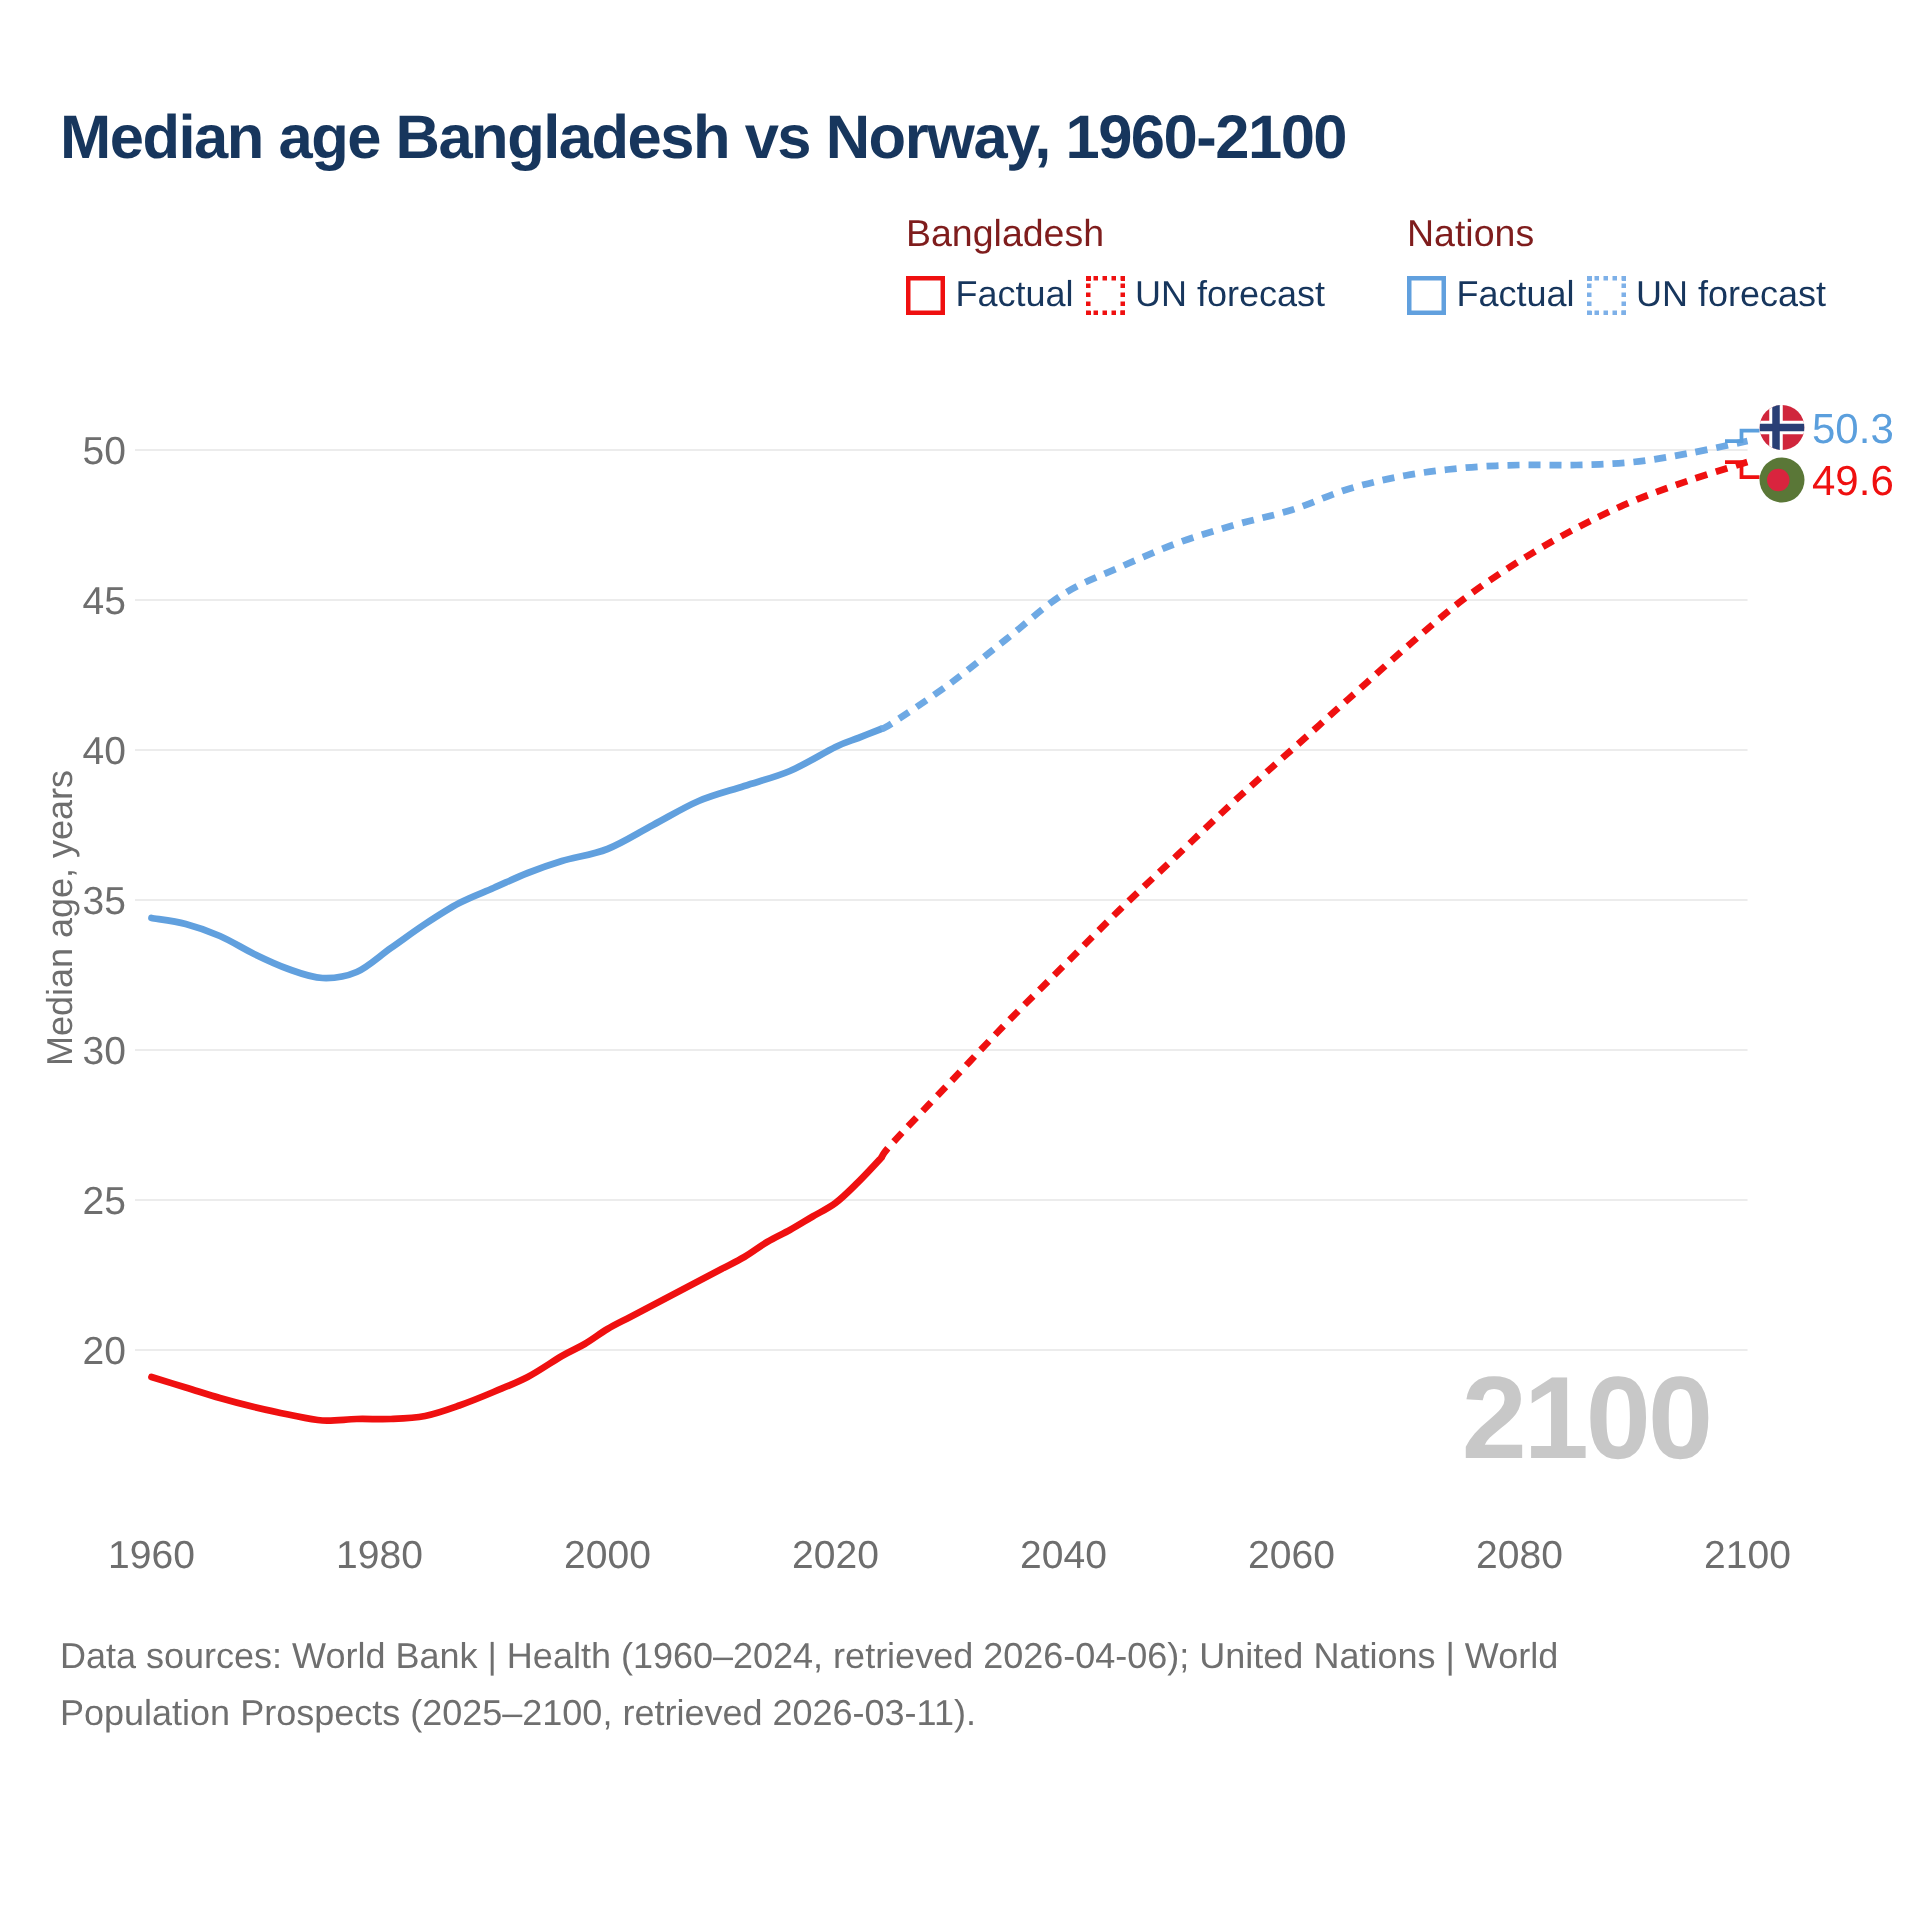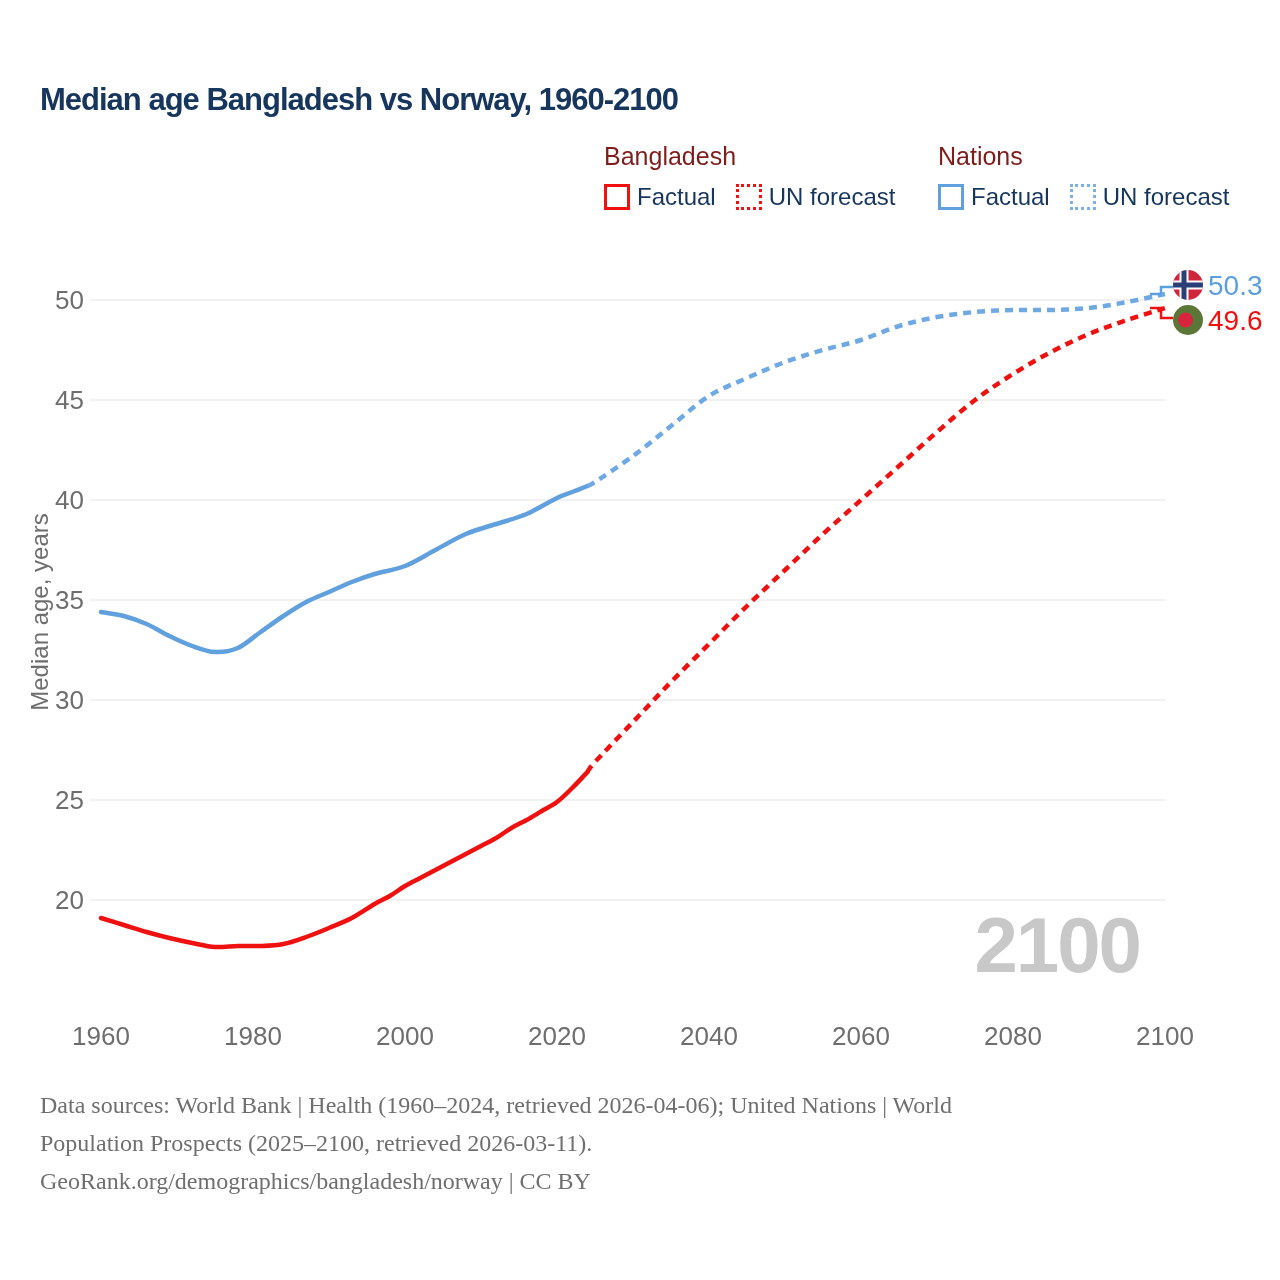--- a/index.html
+++ b/index.html
@@ -1,39 +1,39 @@
 <!DOCTYPE html>
 <html><head>
 <meta charset="utf-8">
 <style>
   html,body{margin:0;padding:0;background:#ffffff;}
   body{width:1280px;height:1280px;position:relative;overflow:hidden;
        font-family:"Liberation Sans",sans-serif;}
   .stage{position:absolute;inset:0;width:1280px;height:1280px;}
-  .chart-title{position:absolute;left:40px;top:82px;font-size:31px;font-weight:700;
+  .chart-title{position:absolute;left:40px;top:68px;font-size:41px;font-weight:700;
        color:#17365d;letter-spacing:-1px;white-space:nowrap;}
   .legend-group{position:absolute;top:142px;}
   .legend-group.g0{left:604px;}
   .legend-group.g1{left:938px;}
   .legend-title{font-size:25px;color:#7f1d1d;margin-bottom:12px;}
-  .legend-items{display:flex;align-items:center;gap:20px;}
+  .legend-items{display:flex;align-items:center;gap:8px;}
   .legend-item{display:flex;align-items:center;gap:7px;}
   .swatch{width:20px;height:20px;display:inline-block;box-sizing:content-box;}
   .swatch.solid{border-width:3px;border-style:solid;}
   .swatch.dotted{border-width:3px;border-style:dotted;}
   .legend-label{font-size:24px;color:#17365d;white-space:nowrap;}
   svg#chart-svg{position:absolute;left:0;top:0;}
   svg text{font-family:"Liberation Sans",sans-serif;}
   .grid{stroke:#ececec;stroke-width:1.4;}
   .ytick,.xtick{font-size:26px;fill:#6e6e6e;}
   .ylabel{font-size:24px;fill:#6e6e6e;}
   .watermark{font-size:78px;font-weight:700;fill:#c8c8c8;letter-spacing:-2px;}
   .endlabel{font-size:28px;}
   .footer{position:absolute;left:40px;top:1086px;font-size:24px;line-height:38px;
-       color:#6f6f6f;white-space:nowrap;font-family:Liberation Serif, serif;}
+       color:#6f6f6f;white-space:nowrap;}
 </style>
 </head>
 <body>
 
 <div class="stage">
 
   <svg id="chart-svg" width="1280" height="1280" viewBox="0 0 1280 1280">
       <line x1="90" y1="900" x2="1165" y2="900" class="grid"></line>
       <text x="84" y="909" text-anchor="end" class="ytick">20</text>
       <line x1="90" y1="800" x2="1165" y2="800" class="grid"></line>
@@ -108,16 +108,15 @@
       <span class="legend-item">
         <span class="swatch dotted" style="border-color: rgb(125, 176, 232);"></span>
         <span class="legend-label">UN forecast</span>
       </span>
     </div>
   </div>
 
   <div class="footer">
     <div>Data sources: World Bank | Health (1960–2024, retrieved 2026-04-06); United Nations | World</div>
     <div>Population Prospects (2025–2100, retrieved 2026-03-11).</div>
-    <div>GeoRank.org/demographics/bangladesh/norway | CC BY</div>
   </div>
 
 </div>
 
 </body></html>

